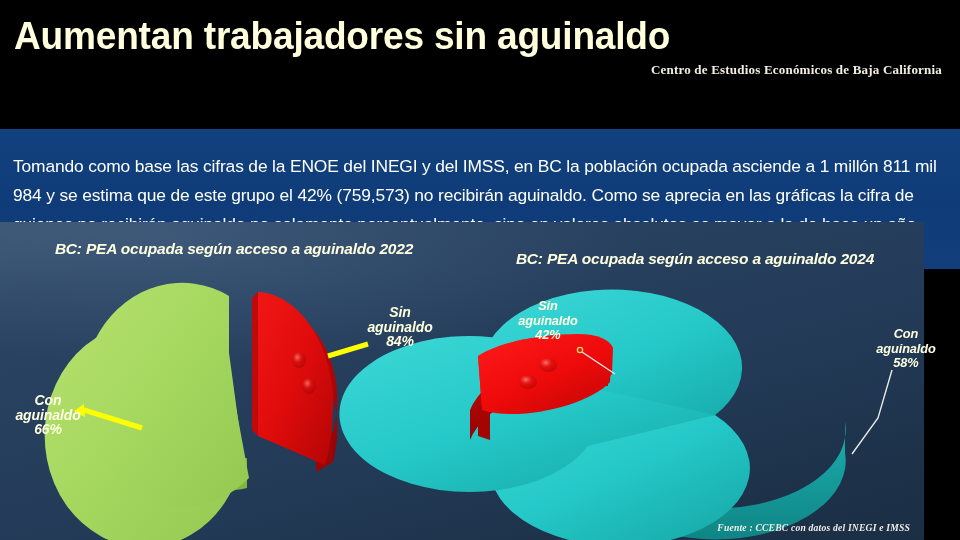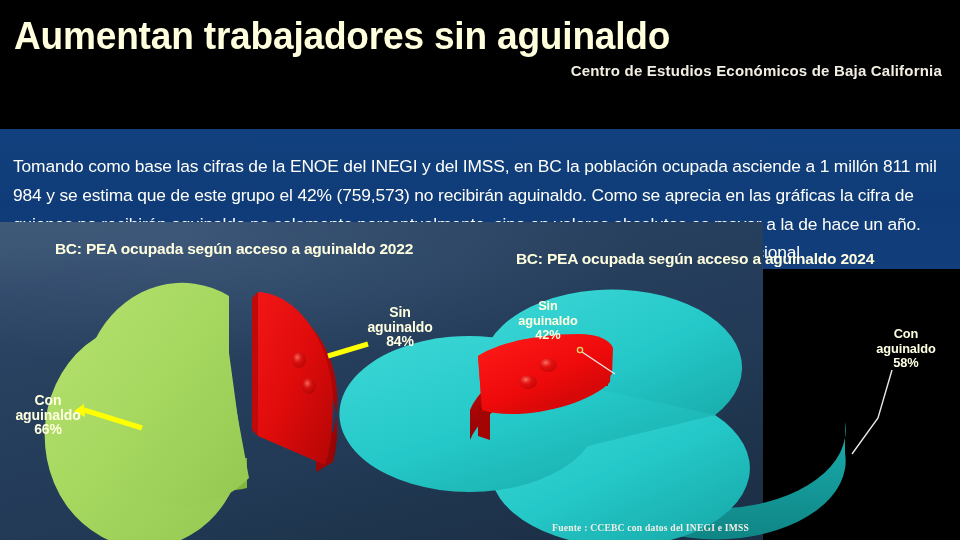--- a/index.html
+++ b/index.html
@@ -32,23 +32,23 @@
     color: #FFFFDD;
     letter-spacing: -0.2px;
     transform: scaleX(0.95);
     transform-origin: left center;
     white-space: nowrap;
     line-height: 1;
   }
   #org-line {
     position: absolute;
     right: 18px; top: 62px;
-    font-family: Liberation Sans, sans-serif;
-    font-weight: bold;
-    font-size: 15px;
+    font-family: Liberation Serif, serif;
+    font-weight: bold;
+    font-size: 13px;
     color: #F2EFE2;
     white-space: nowrap;
     letter-spacing: 0.2px;
   }
 
   
   #text-band {
     position: absolute; left: 0; top: 82px;
     width: 960px; height: 140px;
     background: #123F7E;
@@ -62,22 +62,23 @@
     color: #FFFFFA;
     font-size: 17.4px;
     line-height: 28.6px;
     text-align: left;
     letter-spacing: -0.15px;
   }
 
   
   #chart-area {
     position: absolute; left: 0; top: 222px;
-    width: 763px; height: 318px;
+    width: 924px; height: 318px;
     background: linear-gradient(165deg, #38516F 0%, #2C4464 14%, #27405E 34%, #223A56 62%, #1D3249 85%, #1A2E44 100%);
+    font-style: italic;
   }
   #chart-area::before{
     content:"";
     position:absolute; left:0; top:0; width:960px; height:318px;
     background: radial-gradient(ellipse 70% 55% at 18% 6%, rgba(90,120,155,0.35), rgba(0,0,0,0) 70%);
     pointer-events:none;
   }
 
   .chart-title {
     position: absolute;

